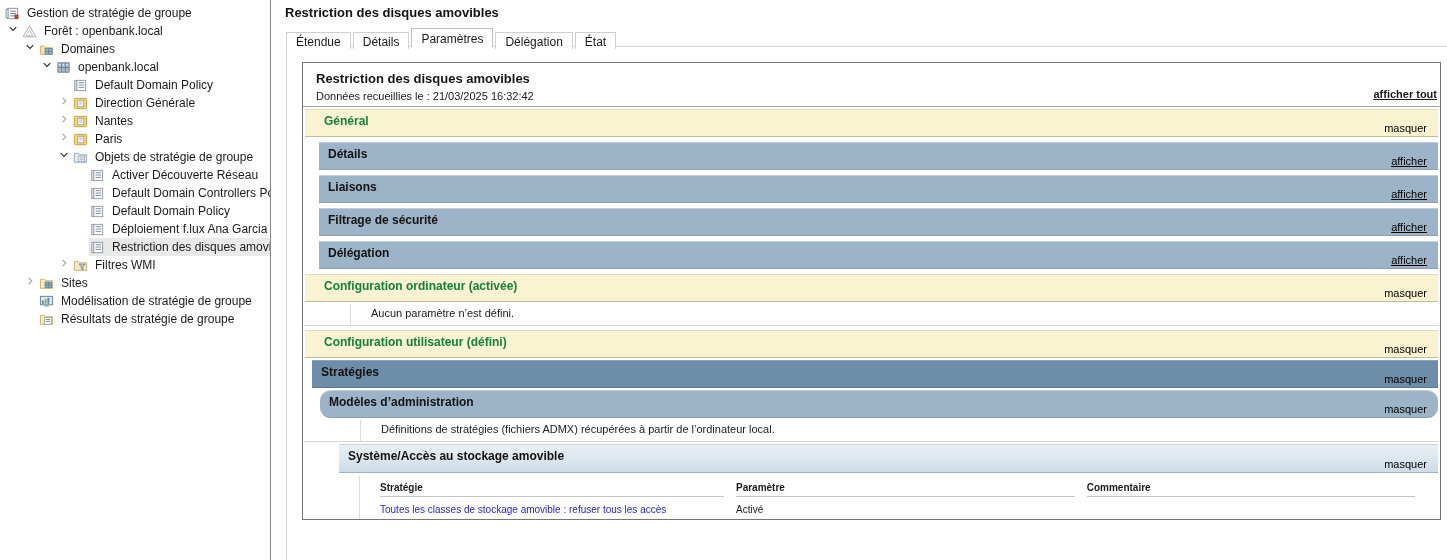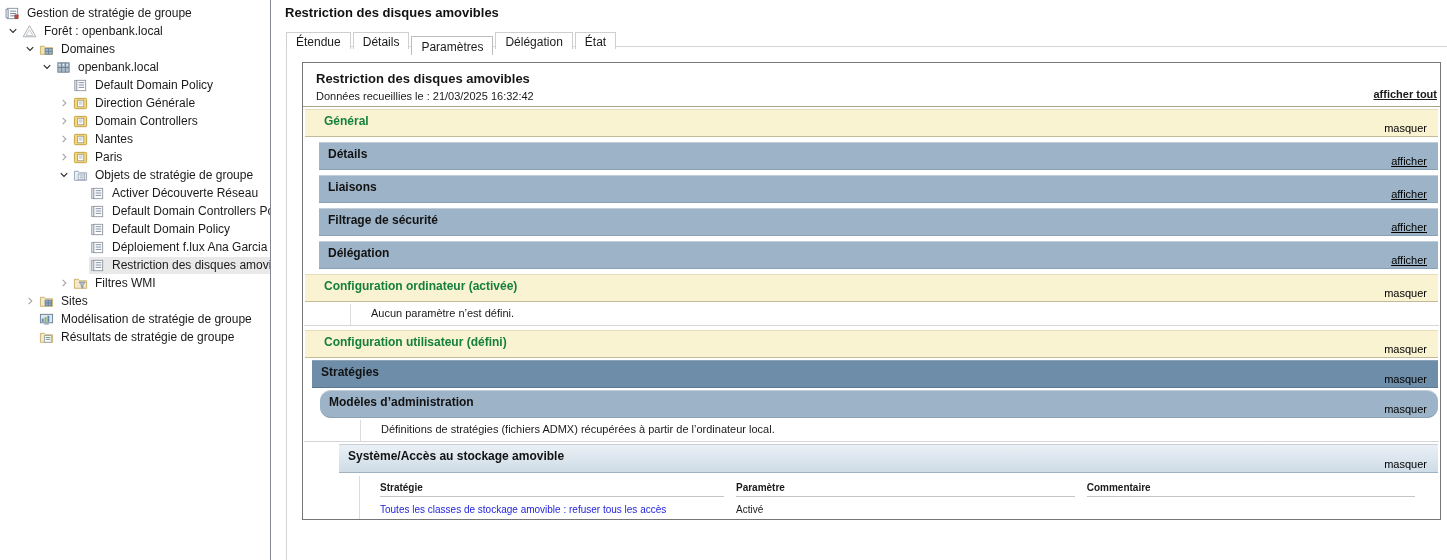--- a/index.html
+++ b/index.html
@@ -7,21 +7,21 @@
   body {
     width:1447px; height:560px; position:relative; overflow:hidden;
     background:#ffffff; font-family:"Liberation Sans", sans-serif; color:#1a1a1a;
   }
 
   
   #left-pane {
     position:absolute; left:0; top:0; width:271px; height:560px;
     background:#fff; border-right:1px solid #828790; overflow:hidden; padding-top:4px;
   }
-  .trow { display:flex; align-items:center; height:18px; white-space:nowrap; font-size:12px; cursor:default; }
+  .trow { display:flex; height:18px; white-space:nowrap; font-size:12px; cursor:default; }
   .lvl0 { padding-left:4px; }
   .lvl1 { padding-left:4px; }
   .lvl2 { padding-left:21px; }
   .lvl3 { padding-left:38px; }
   .lvl4 { padding-left:55px; }
   .lvl5 { padding-left:72px; }
   .chev { width:17px; height:14px; flex:0 0 17px; display:flex; align-items:center; justify-content:center; }
   .chev svg { width:12px; height:12px; }
   .tbody { display:flex; align-items:center; padding:1px 3px 1px 1px; }
   .tbody.selected { background:#e9e9e9; }
@@ -30,21 +30,21 @@
 
   
   #right-pane { position:absolute; left:272px; top:0; right:0; bottom:0; background:#fff; }
   .pane-title { position:absolute; left:13px; top:5px; font-size:13px; font-weight:bold; color:#111; }
   .tabbar { position:absolute; left:14px; top:27px; height:20px; display:flex; align-items:flex-end; z-index:3; }
   .tab {
     position:relative; top:2px; height:17px; background:#fff;
     border:1px solid #cfcfcf; border-bottom:none;
     font-size:12px; padding:2px 9px 0 9px; margin-right:2px; cursor:pointer;
   }
-  .tab.active { top:8px; height:19px; padding-top:3px; border-color:#bdbdbd; z-index:4; background:#fff; }
+  .tab.active { top:0; height:19px; padding-top:3px; border-color:#bdbdbd; z-index:4; background:#fff; }
   .tabpage {
     position:absolute; left:14px; top:46px; right:-3px; bottom:-8px;
     border:1px solid #d6d6d6; background:#fff;
   }
 
   
   .report-frame {
     position:absolute; left:15px; top:15px; width:1139px; height:458px;
     border:1px solid #767676; background:#fff; overflow:hidden;
   }
@@ -243,33 +243,20 @@
         </svg>
       </span>
     <span class="tbody">
         <svg class="ticon">
           <use href="#ic-ou"></use>
         </svg>
         <span class="tlabel">Direction Générale</span>
       </span>
   </div>
 
-  <div class="trow lvl4">
-    <span class="chev">
-        <svg>
-          <use href="#chev-closed"></use>
-        </svg>
-      </span>
-    <span class="tbody">
-        <svg class="ticon">
-          <use href="#ic-ou"></use>
-        </svg>
-        <span class="tlabel">Domain Controllers</span>
-      </span>
-  </div>
 
   <div class="trow lvl4">
     <span class="chev">
         <svg>
           <use href="#chev-closed"></use>
         </svg>
       </span>
     <span class="tbody">
         <svg class="ticon">
           <use href="#ic-ou"></use>

